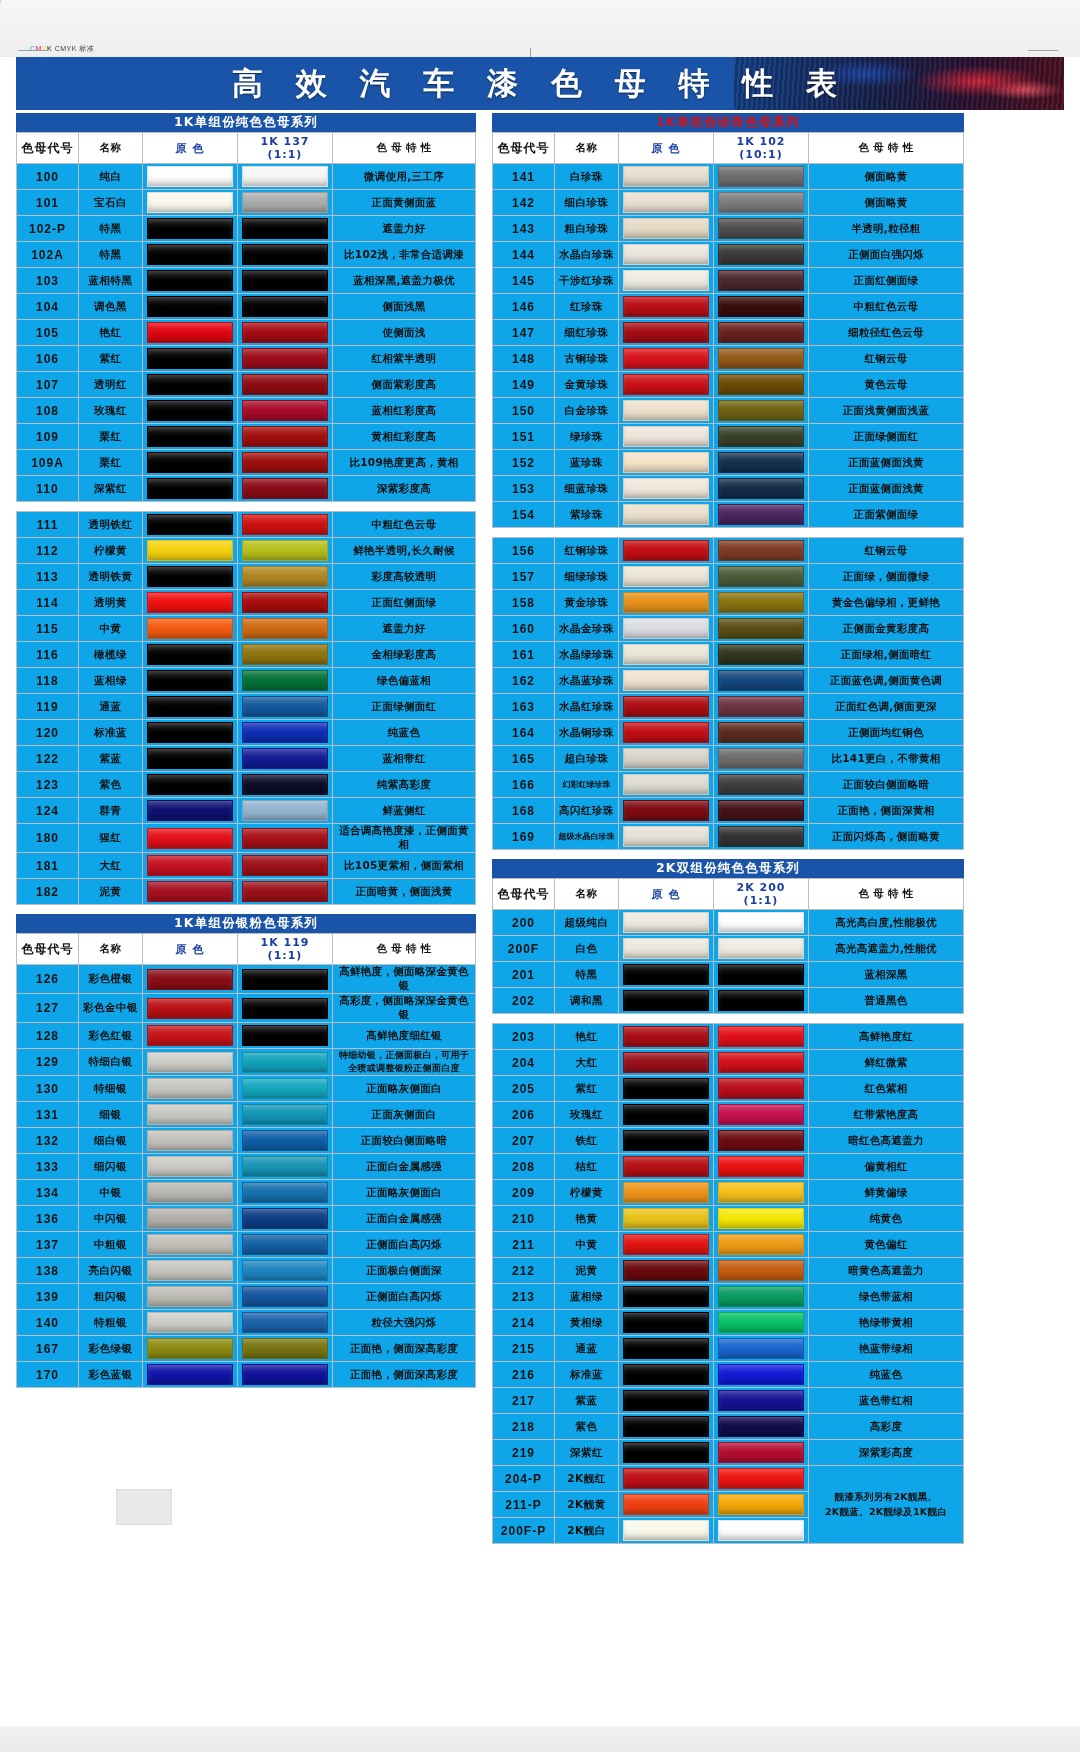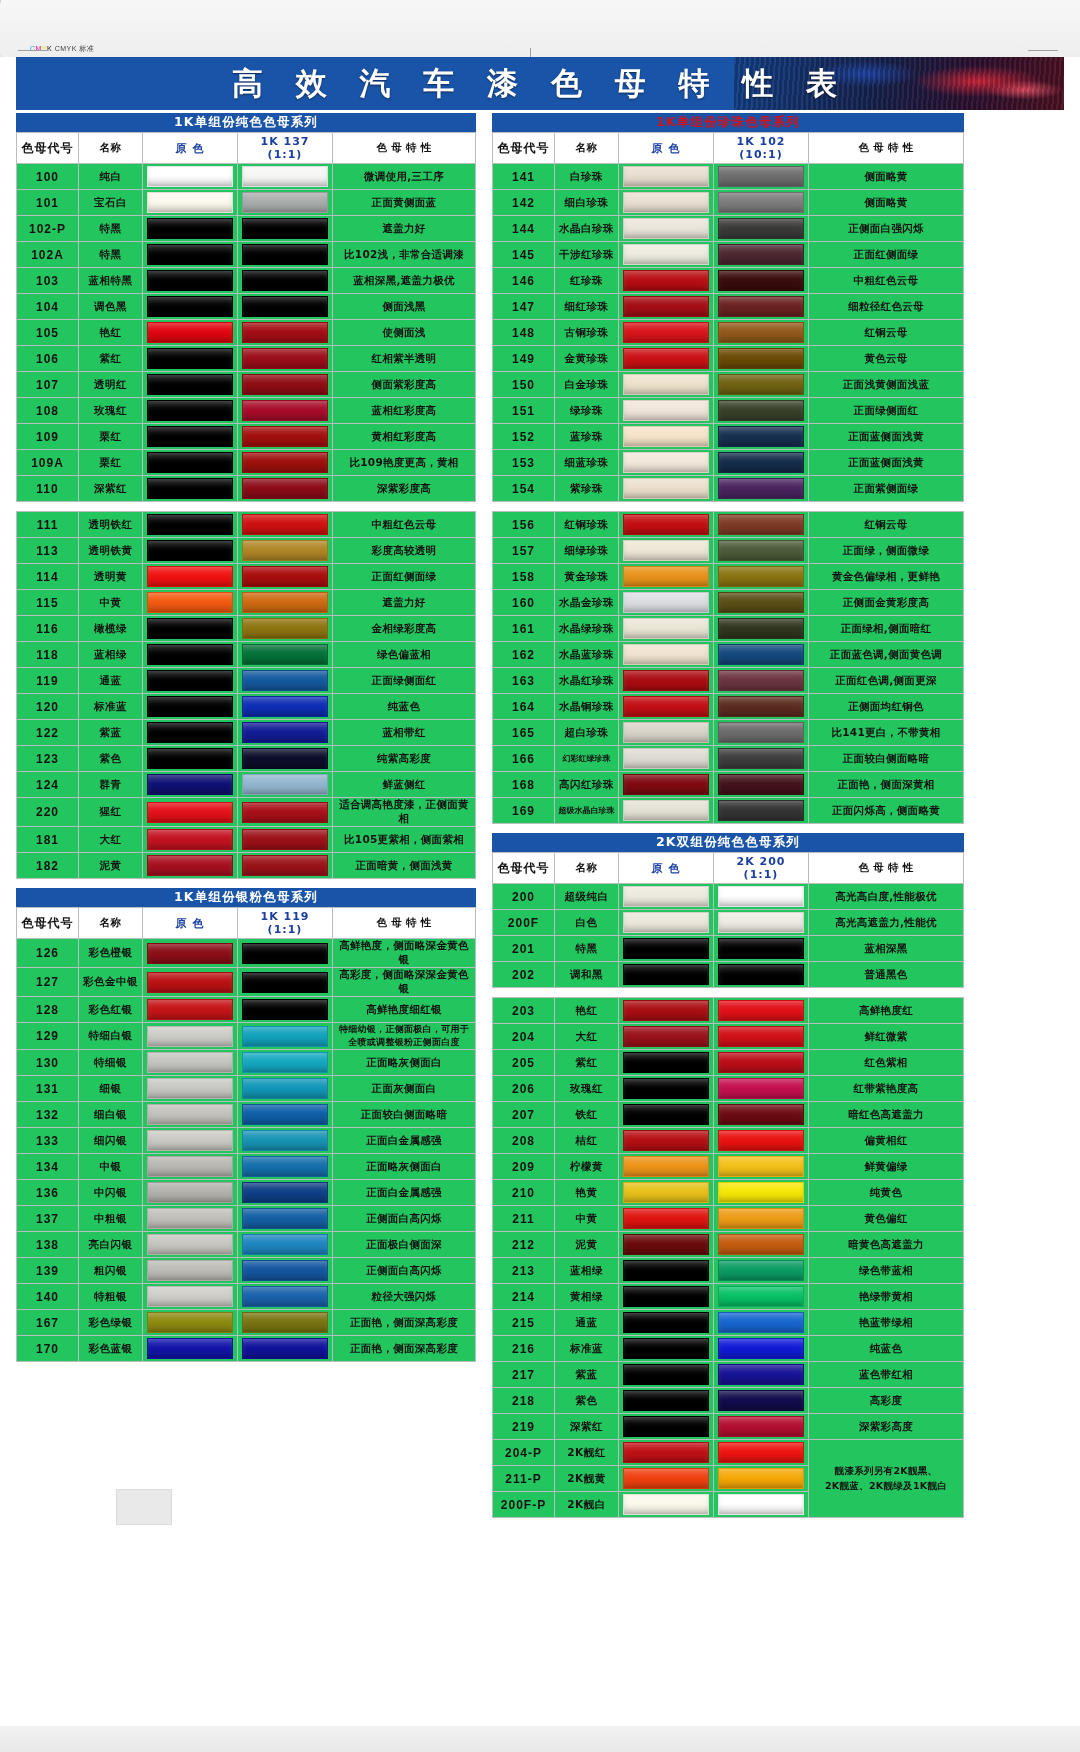--- a/index.html
+++ b/index.html
@@ -63,21 +63,21 @@
 
   
   .block{margin-bottom:9px;}
   .block-title{
     height:19px; background:#1a54a8; color:#ffffff;
     display:flex;align-items:center;justify-content:center;
     font-size:12.5px;font-weight:700;letter-spacing:1.2px;
     font-family:"DejaVu Sans","Liberation Sans",sans-serif;
   }
   .block-title.red{color:#d3131a;}
-  table{border-collapse:collapse; width:100%; table-layout:fixed; background:#22c55e;}
+  table{border-collapse:collapse; width:100%; table-layout:fixed; background:#0ea5e9;}
   td,th{border:1px solid #b9bcc0; padding:0; vertical-align:middle;}
   thead th{
     height:20px; color:#1a3fa0; font-size:11px; font-weight:700;
     letter-spacing:1px; background:#fff;
     font-family:"DejaVu Sans","Liberation Sans",sans-serif;
   }
   tbody td{height:26px;}
   .c-code{width:62px; text-align:center; font-size:12px; font-weight:700; color:#111; letter-spacing:1px;}
   .c-name{width:64px; text-align:center; font-size:10.5px; font-weight:700; color:#111;
           font-family:"DejaVu Sans","Liberation Sans",sans-serif; letter-spacing:.5px;}
@@ -290,20 +290,31 @@
               <td class="c-name">透明铁红</td>
               <td class="c-sw">
                 <div class="sw sheen" style="background:#000000;"></div>
               </td>
               <td class="c-sw">
                 <div class="sw sheen metal" style="background:#cf1110;"></div>
               </td>
               <td class="c-desc">中粗红色云母</td>
             </tr>
             <tr>
+              <td class="c-code">112</td>
+              <td class="c-name">柠檬黄</td>
+              <td class="c-sw">
+                <div class="sw sheen" style="background:#f5d310;"></div>
+              </td>
+              <td class="c-sw">
+                <div class="sw sheen metal" style="background:#b6bf1a;"></div>
+              </td>
+              <td class="c-desc">鲜艳半透明,长久耐候</td>
+            </tr>
+            <tr>
               <td class="c-code">113</td>
               <td class="c-name">透明铁黄</td>
               <td class="c-sw">
                 <div class="sw sheen" style="background:#000000;"></div>
               </td>
               <td class="c-sw">
                 <div class="sw sheen metal" style="background:#b08725;"></div>
               </td>
               <td class="c-desc">彩度高较透明</td>
             </tr>
@@ -400,21 +411,21 @@
               <td class="c-name">群青</td>
               <td class="c-sw">
                 <div class="sw sheen" style="background:#0f1173;"></div>
               </td>
               <td class="c-sw">
                 <div class="sw sheen" style="background:#93b6cf;"></div>
               </td>
               <td class="c-desc">鲜蓝侧红</td>
             </tr>
             <tr>
-              <td class="c-code">220</td>
+              <td class="c-code">180</td>
               <td class="c-name">猩红</td>
               <td class="c-sw">
                 <div class="sw sheen metal" style="background:#e41018;"></div>
               </td>
               <td class="c-sw">
                 <div class="sw sheen" style="background:#a81018;"></div>
               </td>
               <td class="c-desc">适合调高艳度漆，正侧面黄相</td>
             </tr>
             <tr>
@@ -663,20 +674,31 @@
             <tr>
               <td class="c-code">142</td>
               <td class="c-name">细白珍珠</td>
               <td class="c-sw">
                 <div class="sw sheen metal" style="background:#e9e0d2;"></div>
               </td>
               <td class="c-sw">
                 <div class="sw sheen" style="background:#7c7c7c;"></div>
               </td>
               <td class="c-desc">侧面略黄</td>
+            </tr>
+            <tr>
+              <td class="c-code">143</td>
+              <td class="c-name">粗白珍珠</td>
+              <td class="c-sw">
+                <div class="sw sheen metal" style="background:#e6dbc6;"></div>
+              </td>
+              <td class="c-sw">
+                <div class="sw sheen" style="background:#4e4e4e;"></div>
+              </td>
+              <td class="c-desc">半透明,粒径粗</td>
             </tr>
             <tr>
               <td class="c-code">144</td>
               <td class="c-name">水晶白珍珠</td>
               <td class="c-sw">
                 <div class="sw sheen metal" style="background:#ebe6dc;"></div>
               </td>
               <td class="c-sw">
                 <div class="sw sheen" style="background:#3a3a38;"></div>
               </td>

